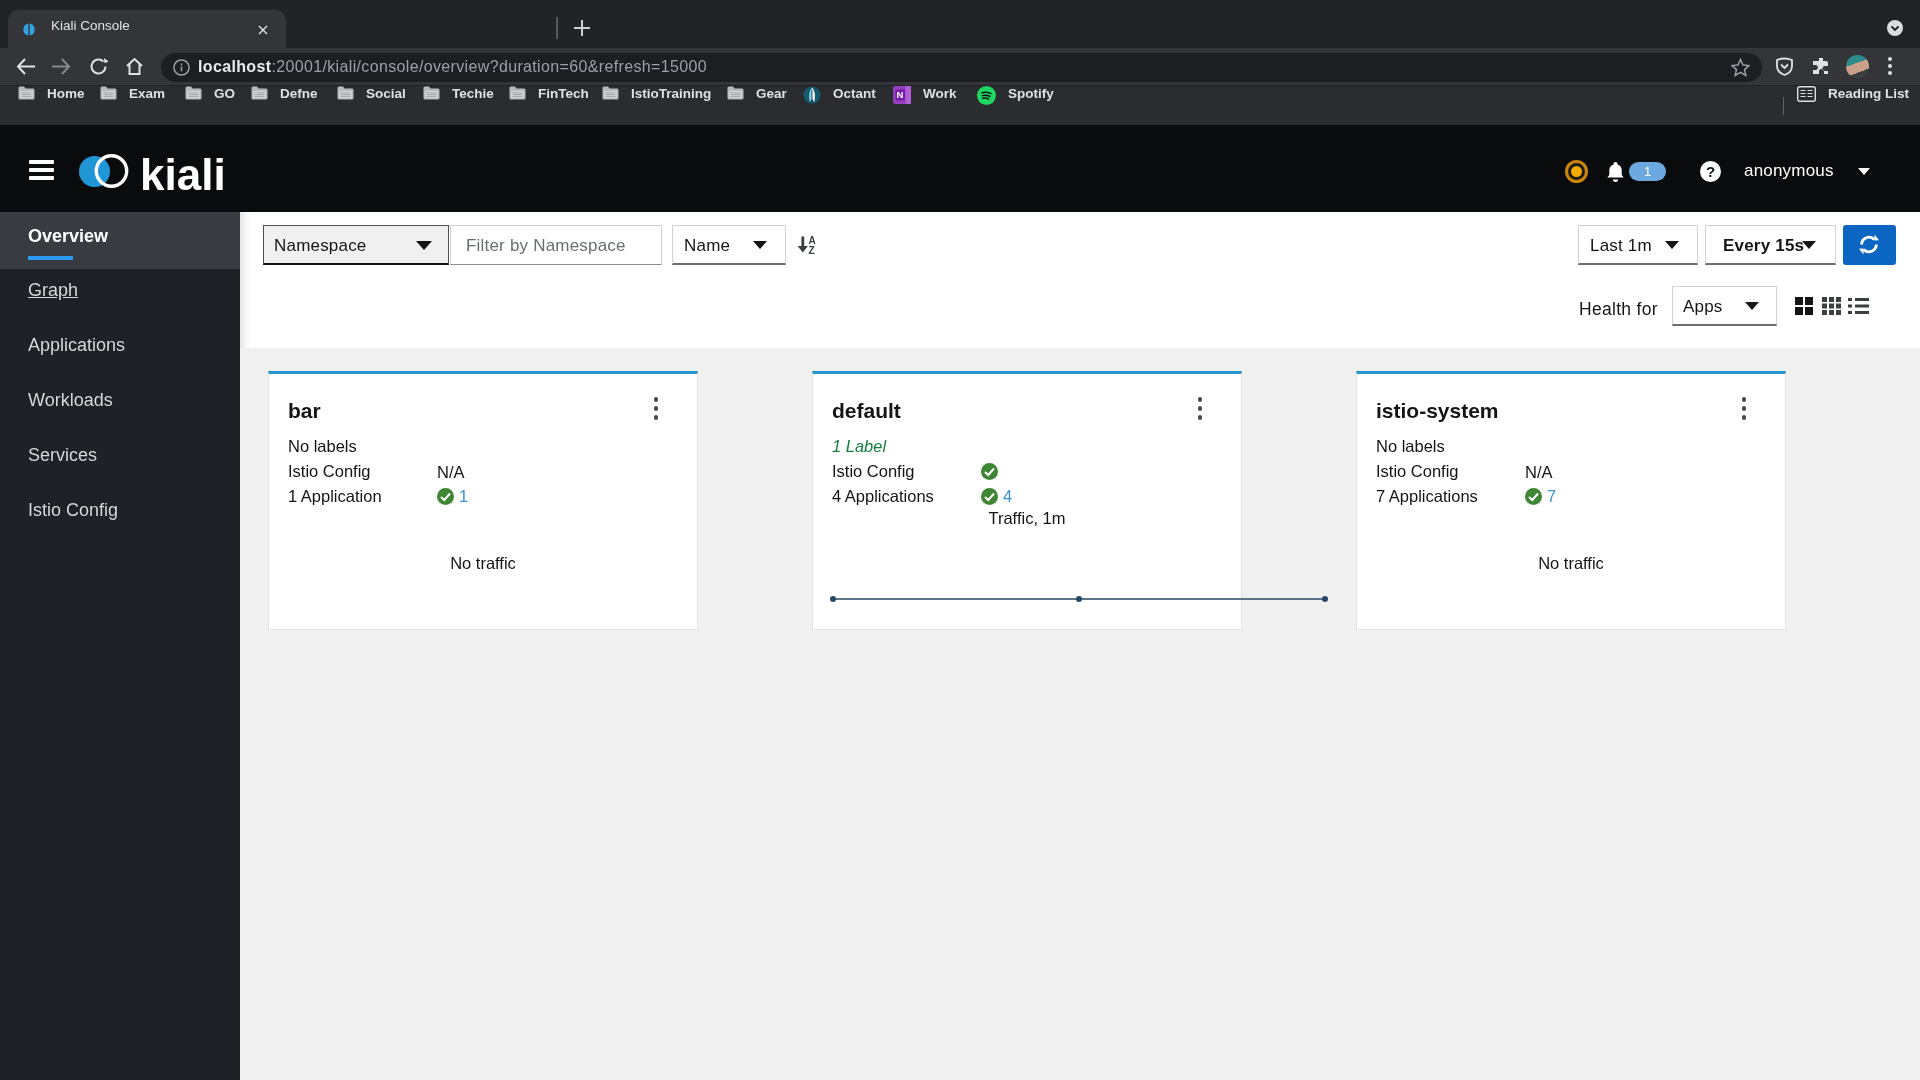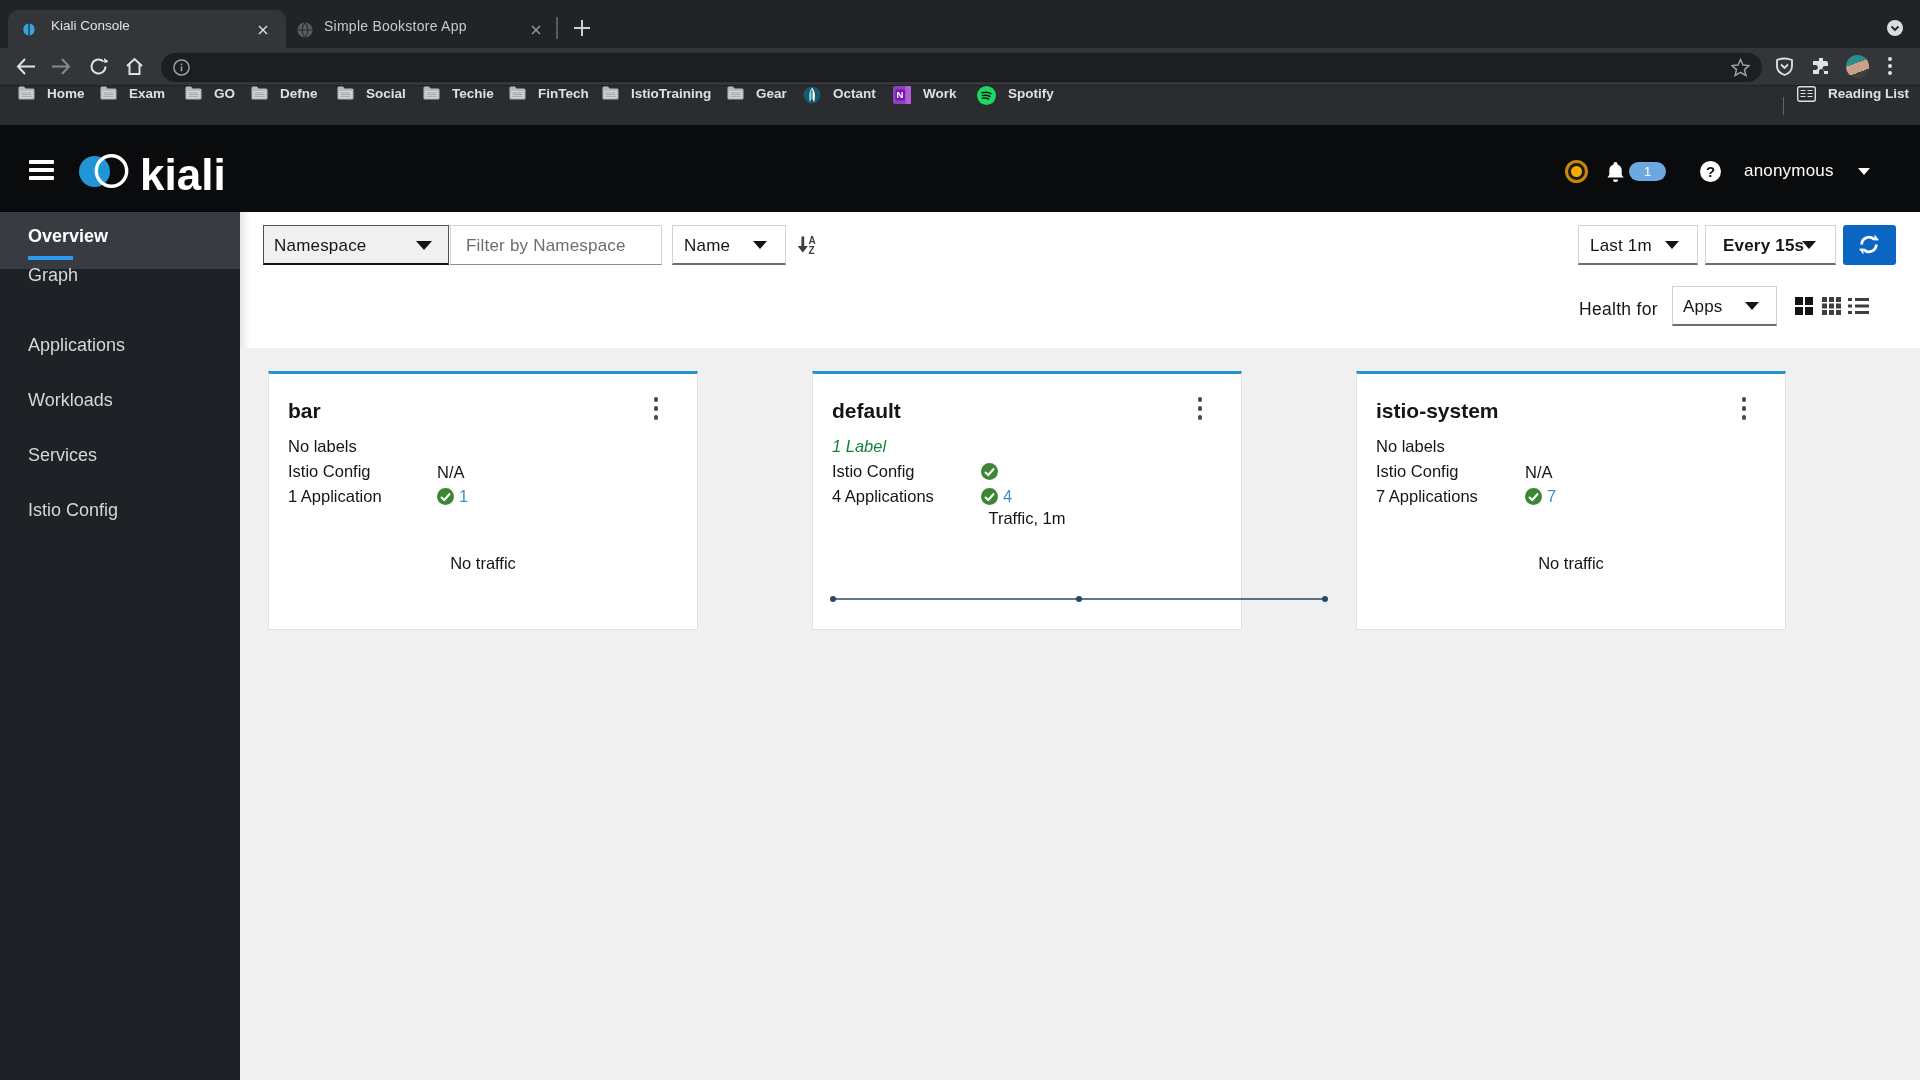--- a/index.html
+++ b/index.html
@@ -51,32 +51,20 @@
         <path d="M6.3 0.6 a6 6 0 0 0 0 11.8 Z" fill="#35a3e2"></path>
         <path d="M7.7 0.6 a6 6 0 0 1 0 11.8 Z" fill="#35a3e2"></path>
       </svg>
       <div class="tabtitle" style="left:43px;">Kiali Console</div>
       <div class="tabx" style="left:250px;">
         <svg width="10" height="10" viewBox="0 0 10 10">
           <path d="M1 1 L9 9 M9 1 L1 9" stroke="#dfe1e5" stroke-width="1.4"></path>
         </svg>
       </div>
     </div>
-    <div class="tab" id="tab2" style="left:284px;width:264px;">
-      <svg class="abs" style="left:13px;top:12px" width="16" height="16" viewBox="0 0 16 16">
-        <circle cx="8" cy="8" r="7.6" fill="#595d62"></circle>
-        <path d="M0.5 8 H15.5 M8 0.5 a11 11 0 0 1 0 15 M8 0.5 a11 11 0 0 0 0 15" stroke="#2a2b2e" stroke-width="1.1" fill="none"></path>
-      </svg>
-      <div class="tabtitle" style="left:40px;color:#c6c9cd;font-size:14px;letter-spacing:0.25px;">Simple Bookstore App</div>
-      <div class="tabx" style="left:247px;">
-        <svg width="10" height="10" viewBox="0 0 10 10">
-          <path d="M1 1 L9 9 M9 1 L1 9" stroke="#9aa0a6" stroke-width="1.4"></path>
-        </svg>
-      </div>
-    </div>
     <div class="abs" style="left:556px;top:17px;width:1.5px;height:22px;background:#55585c;"></div>
     <svg class="abs" style="left:572px;top:18px" width="20" height="20" viewBox="0 0 20 20">
       <path d="M10 2 V18 M2 10 H18" stroke="#cdd0d3" stroke-width="2"></path>
     </svg>
     <svg class="abs" style="left:1887px;top:20px" width="16" height="16" viewBox="0 0 16 16">
       <circle cx="8" cy="8" r="8" fill="#dadce0"></circle>
       <path d="M4.5 6.5 L8 10 L11.5 6.5" stroke="#202124" stroke-width="1.8" fill="none"></path>
     </svg>
   </div>
 
@@ -92,20 +80,21 @@
       <path d="M15 1 L15.4 6 L19.9 4.8 Z" fill="#dee1e6"></path>
     </svg>
     <svg class="abs" style="left:125px;top:9px" width="19" height="19" viewBox="0 0 19 19">
       <path d="M2 9 L9.5 2 L17 9 M4.5 7.5 V17 H14.5 V7.5" stroke="#dee1e6" stroke-width="2" fill="none"></path>
     </svg>
     <div class="abs" id="omnibox">
       <svg class="abs" style="left:12px;top:6px" width="17" height="17" viewBox="0 0 17 17">
         <circle cx="8.5" cy="8.5" r="7.6" fill="none" stroke="#9aa0a6" stroke-width="1.5"></circle>
         <path d="M8.5 7.5 V12.2 M8.5 4.6 V6.2" stroke="#9aa0a6" stroke-width="1.6"></path>
       </svg>
+      <div class="url"><b>localhost</b>:20001/kiali/console/overview?duration=60&amp;refresh=15000</div>
       <svg class="abs" style="left:1570px;top:5px" width="19" height="19" viewBox="0 0 19 19">
         <path d="M9.5 1.5 L12 7 L18 7.6 L13.5 11.6 L14.9 17.5 L9.5 14.4 L4.1 17.5 L5.5 11.6 L1 7.6 L7 7 Z" fill="none" stroke="#9aa0a6" stroke-width="1.5"></path>
       </svg>
     </div>
     <svg class="abs" style="left:1774px;top:8px" width="21" height="21" viewBox="0 0 21 21">
       <path d="M3 4 Q10.5 1 18 4 L18 10 Q18 16.5 10.5 19 Q3 16.5 3 10 Z" fill="none" stroke="#dee1e6" stroke-width="1.8"></path>
       <path d="M7 8.5 L10.5 12 L14 8.5" stroke="#dee1e6" stroke-width="1.8" fill="none"></path>
     </svg>
     <svg class="abs" style="left:1811px;top:8px" width="20" height="20" viewBox="0 0 20 20">
       <path d="M8 2 h4 v3 h3 a2 2 0 0 1 2 2 v3 h-3 a2.5 2.5 0 0 0 0 5 h3 v3 h-4 v-2.5 a2.5 2.5 0 0 0 -5 0 V18 H2 v-4 h2.5 a2.5 2.5 0 0 0 0 -5 H2 V5 h6 Z" fill="#dee1e6"></path>
@@ -246,21 +235,21 @@
     <div class="abs" style="left:1629px;top:37px;width:37px;height:19px;border-radius:10px;background:#6ca9e0;color:#fff;font-size:13px;text-align:center;line-height:19px;">1</div>
     <div class="abs" style="left:1700px;top:36px;width:21px;height:21px;border-radius:50%;background:#fff;color:#101214;font-weight:700;font-size:15px;text-align:center;line-height:21px;">?</div>
     <div class="abs" style="left:1744px;top:36px;font-size:17px;letter-spacing:0.2px;color:#fff;">anonymous</div>
     <div class="abs caret" style="left:1858px;top:43px;border-top-color:#fff;border-left-width:6px;border-right-width:6px;border-top-width:7px;"></div>
   </div>
 
   <div class="abs" id="sidebar">
     <div id="navactive"></div>
     <div class="nav" style="top:14px;font-weight:700;color:#fff;">Overview</div>
     <div class="abs" style="left:28px;top:44px;width:45px;height:3.5px;background:#2b9af3;"></div>
-    <div class="nav" style="top:53px;">Graph</div>
+    <div class="nav" style="top:68px;text-decoration:underline;">Graph</div>
     <div class="nav" style="top:123px;">Applications</div>
     <div class="nav" style="top:178px;">Workloads</div>
     <div class="nav" style="top:233px;">Services</div>
     <div class="nav" style="top:288px;">Istio Config</div>
   </div>
 
   <div class="abs" id="whiteband">
     <div class="abs" style="left:0;top:0;width:10px;height:136px;background:linear-gradient(to right,rgba(0,0,0,0.10),rgba(0,0,0,0));"></div>
     <div class="sel" style="left:23px;width:186px;background:#f0f0f0;border:1px solid #515151;border-bottom:2px solid #151515;">
       <span style="left:10px;">Namespace</span>

